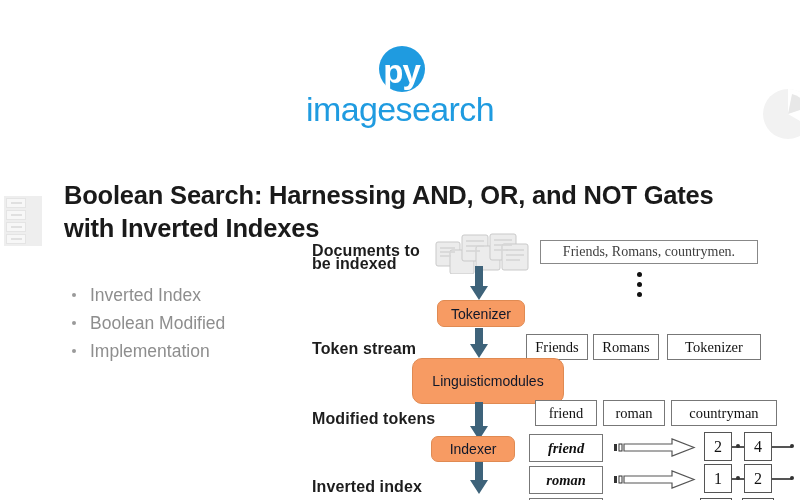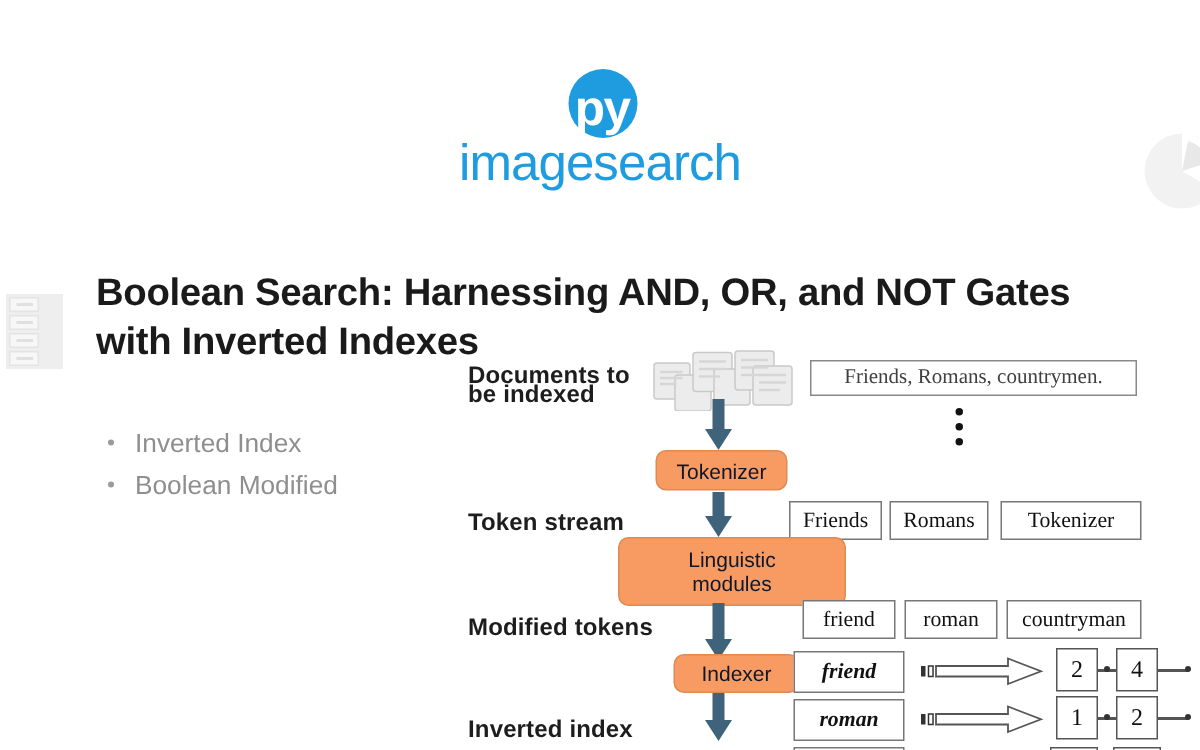--- a/index.html
+++ b/index.html
@@ -144,20 +144,21 @@
       <span class="py">py</span>
     </div>
     <span class="logo-word">imagesearch</span>
   </div>
 
   <div class="title">Boolean Search: Harnessing AND, OR, and NOT Gates with Inverted Indexes</div>
 
   <ul class="bullets">
     <li>Inverted Index</li>
     <li>Boolean Modified</li>
+    <li>Implementation</li>
   </ul>
 
   <div class="diagram">
 
     <div class="dlabel" style="left:0px; top:12px;">
       <div>Documents to</div>
       <div>be indexed</div>
     </div>
     <div class="dlabel" style="left:0px; top:110px;">Token stream</div>
     <div class="dlabel" style="left:0px; top:180px;">Modified tokens</div>
@@ -202,34 +203,34 @@
     <div class="obox" style="left:125px; top:68px; width:88px; height:27px;">Tokenizer</div>
 
     <svg class="arrow-d" style="left:156px; top:96px;" width="22" height="32" viewBox="0 0 22 32">
       <path d="M7 0 h8 v16 h5 L11 30 L2 16 h5 Z" fill="#3E637A"></path>
     </svg>
 
     <div class="tbox" style="left:214px; top:102px; width:62px; height:26px;">Friends</div>
     <div class="tbox" style="left:281px; top:102px; width:66px; height:26px;">Romans</div>
     <div class="tbox" style="left:355px; top:102px; width:94px; height:26px;">Tokenizer</div>
 
-    <div class="obox" style="left:100px; top:126px; width:152px; height:46px; flex-direction:column;">
+    <div class="obox" style="left:100px; top:126px; width:152px; height:46px; flex-direction:row;border-radius:10px;">
       <span>Linguistic</span>
       <span>modules</span>
     </div>
 
     <svg class="arrow-d" style="left:156px; top:170px;" width="22" height="40" viewBox="0 0 22 40">
       <path d="M7 0 h8 v24 h5 L11 38 L2 24 h5 Z" fill="#3E637A"></path>
     </svg>
 
     <div class="tbox" style="left:223px; top:168px; width:62px; height:26px;">friend</div>
     <div class="tbox" style="left:291px; top:168px; width:62px; height:26px;">roman</div>
-    <div class="tbox" style="left:359px; top:168px; width:90px; height:26px;">countryman</div>
-
-    <div class="obox" style="left:137px; top:204px; width:84px; height:26px;">Indexer</div>
+    <div class="tbox" style="left:359px; top:168px; width:106px; height:26px;">countryman</div>
+
+    <div class="obox" style="left:119px; top:204px; width:84px; height:26px;">Indexer</div>
 
     <svg class="arrow-d" style="left:156px; top:230px;" width="22" height="36" viewBox="0 0 22 36">
       <path d="M7 0 h8 v18 h5 L11 32 L2 18 h5 Z" fill="#3E637A"></path>
     </svg>
 
     <div class="tbox ital" style="left:217px; top:202px; width:74px; height:28px;">friend</div>
     <div class="tbox ital" style="left:217px; top:234px; width:74px; height:28px;">roman</div>
     <div class="tbox ital" style="left:217px; top:266px; width:74px; height:28px;"></div>
 
     <svg style="position:absolute; left:302px; top:204px;" width="84" height="24" viewBox="0 0 84 24">

